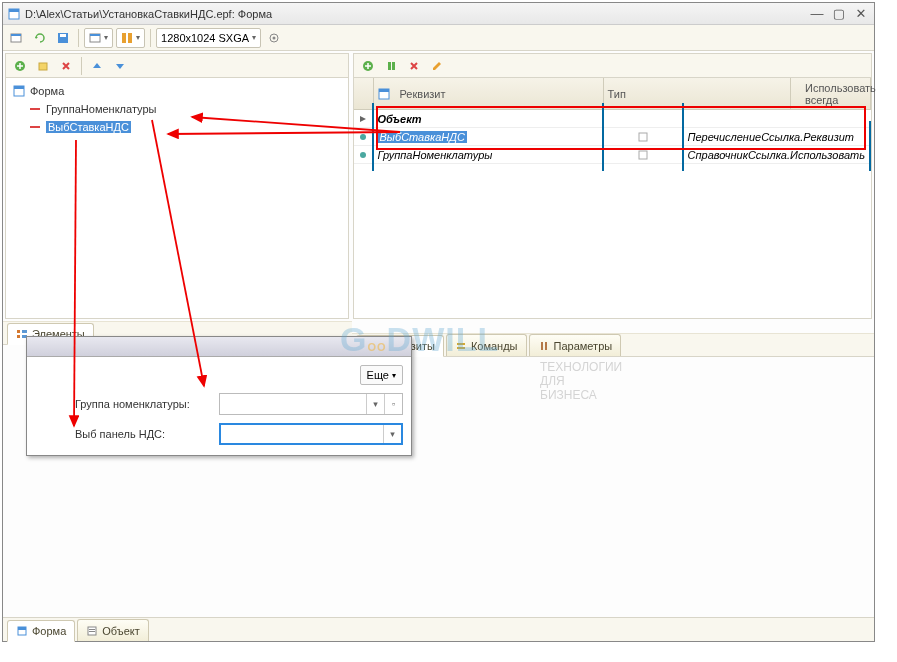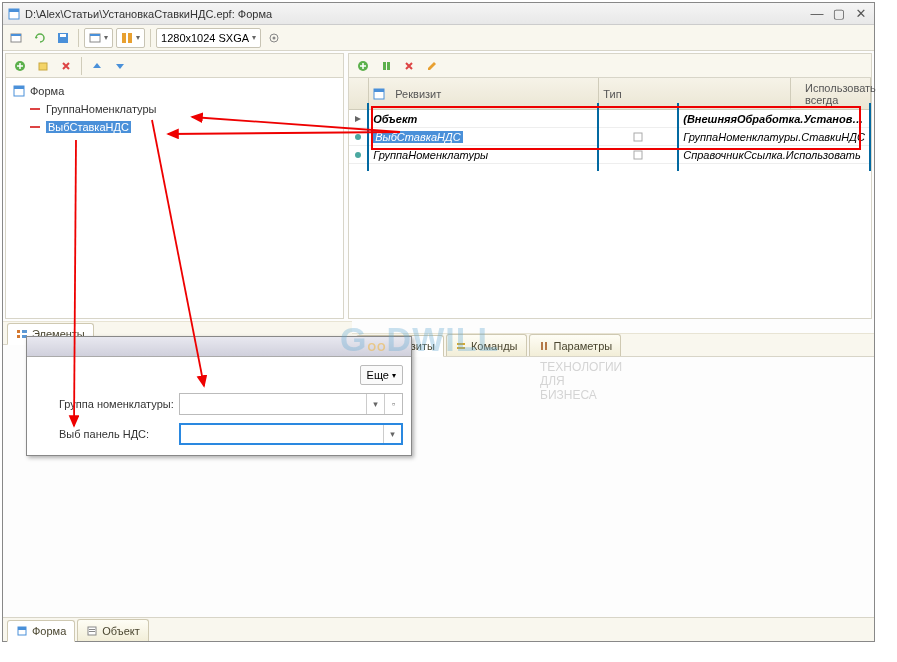--- a/index.html
+++ b/index.html
@@ -50,25 +50,25 @@
   .sel-cell { background: #4a90d9; color: #fff; }
   .red-box { position: absolute; border: 2px solid #e00; pointer-events: none; }
   
   .tabs-row { display: flex; height: 24px; align-items: flex-end; padding: 0 4px; gap: 2px; background: #f9f7ee; border-top: 1px solid #e8e4d4; border-bottom: 1px solid #d8d5c8; }
   .tab { height: 22px; padding: 0 8px; display: flex; align-items: center; gap: 4px; background: linear-gradient(#fefdf5,#f2eed8); border: 1px solid #cfc9b2; border-bottom: none; border-radius: 3px 3px 0 0; cursor: pointer; color: #4a4630; }
   .tab.active { background: #fff; border-bottom: 1px solid #fff; margin-bottom: -1px; }
   .tab-icon { width: 12px; height: 12px; display: inline-flex; align-items: center; justify-content: center; }
   
   .preview { position: absolute; top: 336px; left: 26px; width: 386px; height: 120px; background: #fff; border: 1px solid #888; box-shadow: 2px 2px 4px rgba(0,0,0,0.3); }
   .preview-title { height: 20px; background: linear-gradient(#e8e8f0,#d0d0dc); border-bottom: 1px solid #aaa; }
-  .preview-body { padding: 8px; display: flex; flex-direction: column; gap: 8px; }
+  .preview-body { padding: 8px; display: flex; flex-direction: column; gap: 8px; margin-left: 40px; }
   .preview-top { display: flex; justify-content: flex-end; }
   .btn-more { height: 20px; padding: 0 6px; border: 1px solid #bbb; background: #fafafa; border-radius: 2px; display: flex; align-items: center; gap: 3px; cursor: pointer; }
   .form-row { display: flex; align-items: center; gap: 4px; }
-  .form-label { width: 140px; color: #333; padding-left: 24px; }
+  .form-label { width: 140px; color: #333; }
   .form-input { flex: 1; height: 22px; border: 1px solid #bbb; background: #fff; display: flex; }
   .form-input .inp-text { flex: 1; }
   .inp-btn { width: 18px; border-left: 1px solid #ccc; display: flex; align-items: center; justify-content: center; cursor: pointer; font-size: 9px; color: #666; }
   .form-row.focused .form-input { border: 2px solid #2a88e0; }
   
   .bottom-tabs { position: absolute; bottom: 0; left: 0; right: 0; height: 24px; display: flex; align-items: flex-end; padding: 0 4px; gap: 2px; background: #f9f7ee; border-top: 1px solid #d8d5c8; }
   
   .watermark { position: absolute; top: 320px; left: 340px; font-size: 34px; font-weight: bold; color: rgba(100,170,210,0.35); letter-spacing: 1px; pointer-events: none; }
   .watermark .o1 { color: rgba(240,180,60,0.55); }
   .watermark .sub { font-size: 12px; font-weight: normal; color: rgba(150,150,150,0.4); position: absolute; left: 200px; top: 40px; letter-spacing: 0; }
@@ -251,37 +251,36 @@
       </div>
       <div class="grid-body">
         <div class="gr-row">
           <div class="gr-cell gr0">
               <svg width="8" height="8">
                 <path d="M1 1 L7 4 L1 7 Z" fill="#666"></path>
               </svg>
             </div>
           <div class="gr-cell gr1 bold">Объект</div>
           <div class="gr-cell gr2"></div>
-          <div class="gr-cell gr3 bold">(ВнешняяОбработка.Установ…</div>
         </div>
         <div class="gr-row">
           <div class="gr-cell gr0">
               <svg width="10" height="10">
                 <circle cx="5" cy="5" r="3" fill="#4aa8a0"></circle>
               </svg>
             </div>
           <div class="gr-cell gr1">
               <span class="sel-cell" style="padding:0 2px;">ВыбСтавкаНДС</span>
             </div>
           <div class="gr-cell gr2">
               <svg width="10" height="10">
                 <rect x="1" y="1" width="8" height="8" fill="#fff" stroke="#aaa"></rect>
               </svg>
             </div>
-          <div class="gr-cell gr3">ГруппаНоменклатуры.СтавкиНДС</div>
+          <div class="gr-cell gr3">ПеречислениеСсылка.Реквизит</div>
         </div>
         <div class="gr-row">
           <div class="gr-cell gr0">
               <svg width="10" height="10">
                 <circle cx="5" cy="5" r="3" fill="#4aa8a0"></circle>
               </svg>
             </div>
           <div class="gr-cell gr1">ГруппаНоменклатуры</div>
           <div class="gr-cell gr2">
               <svg width="10" height="10">

